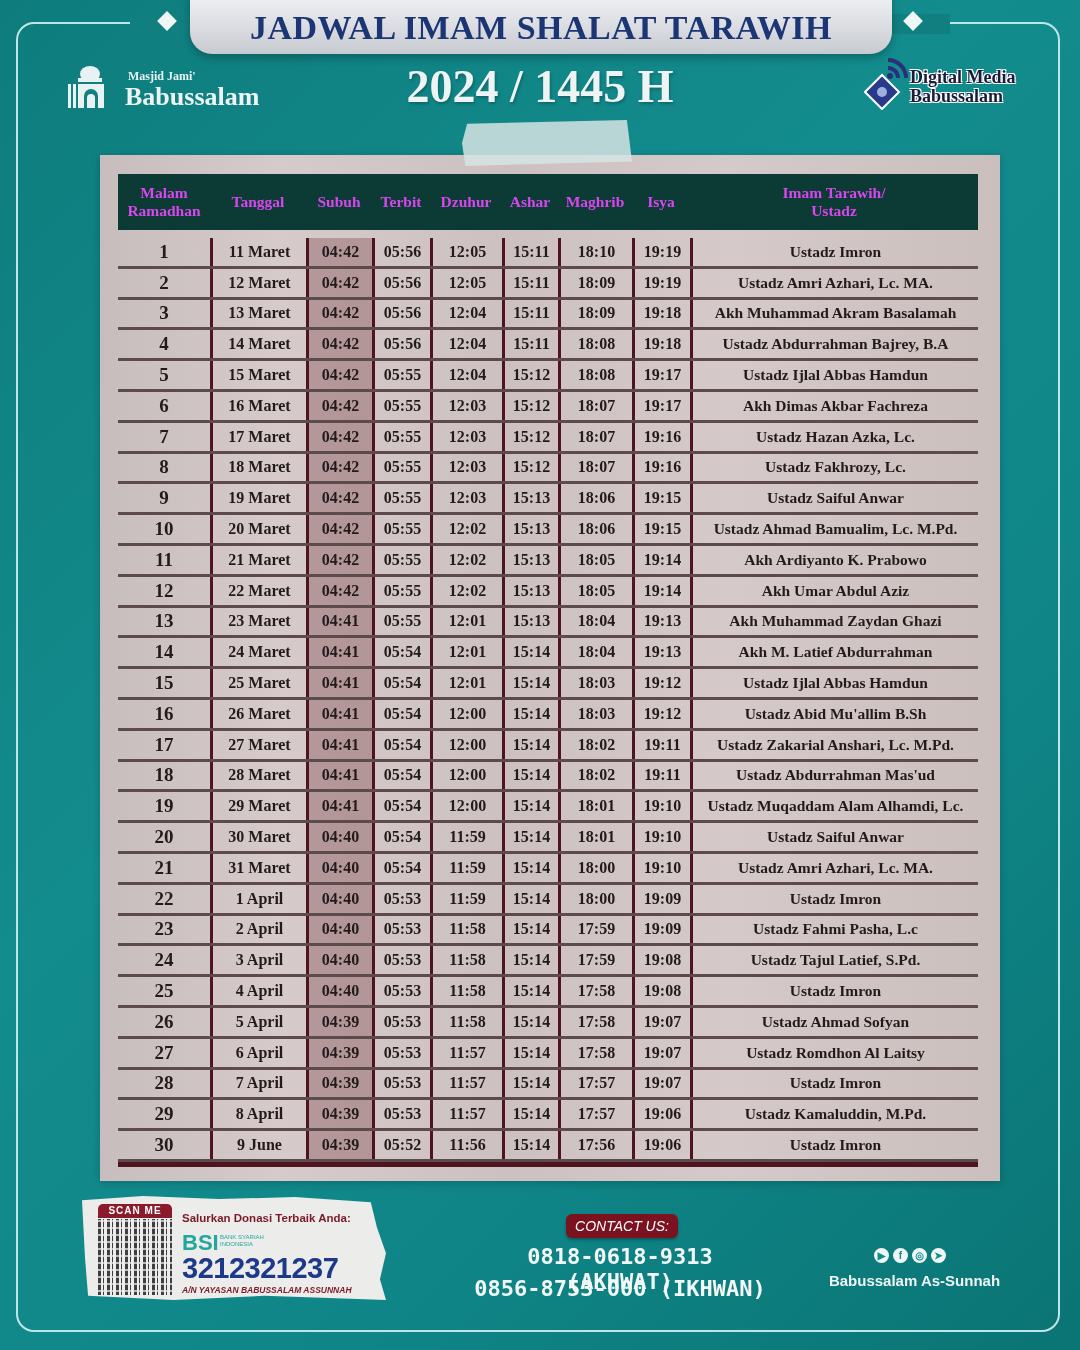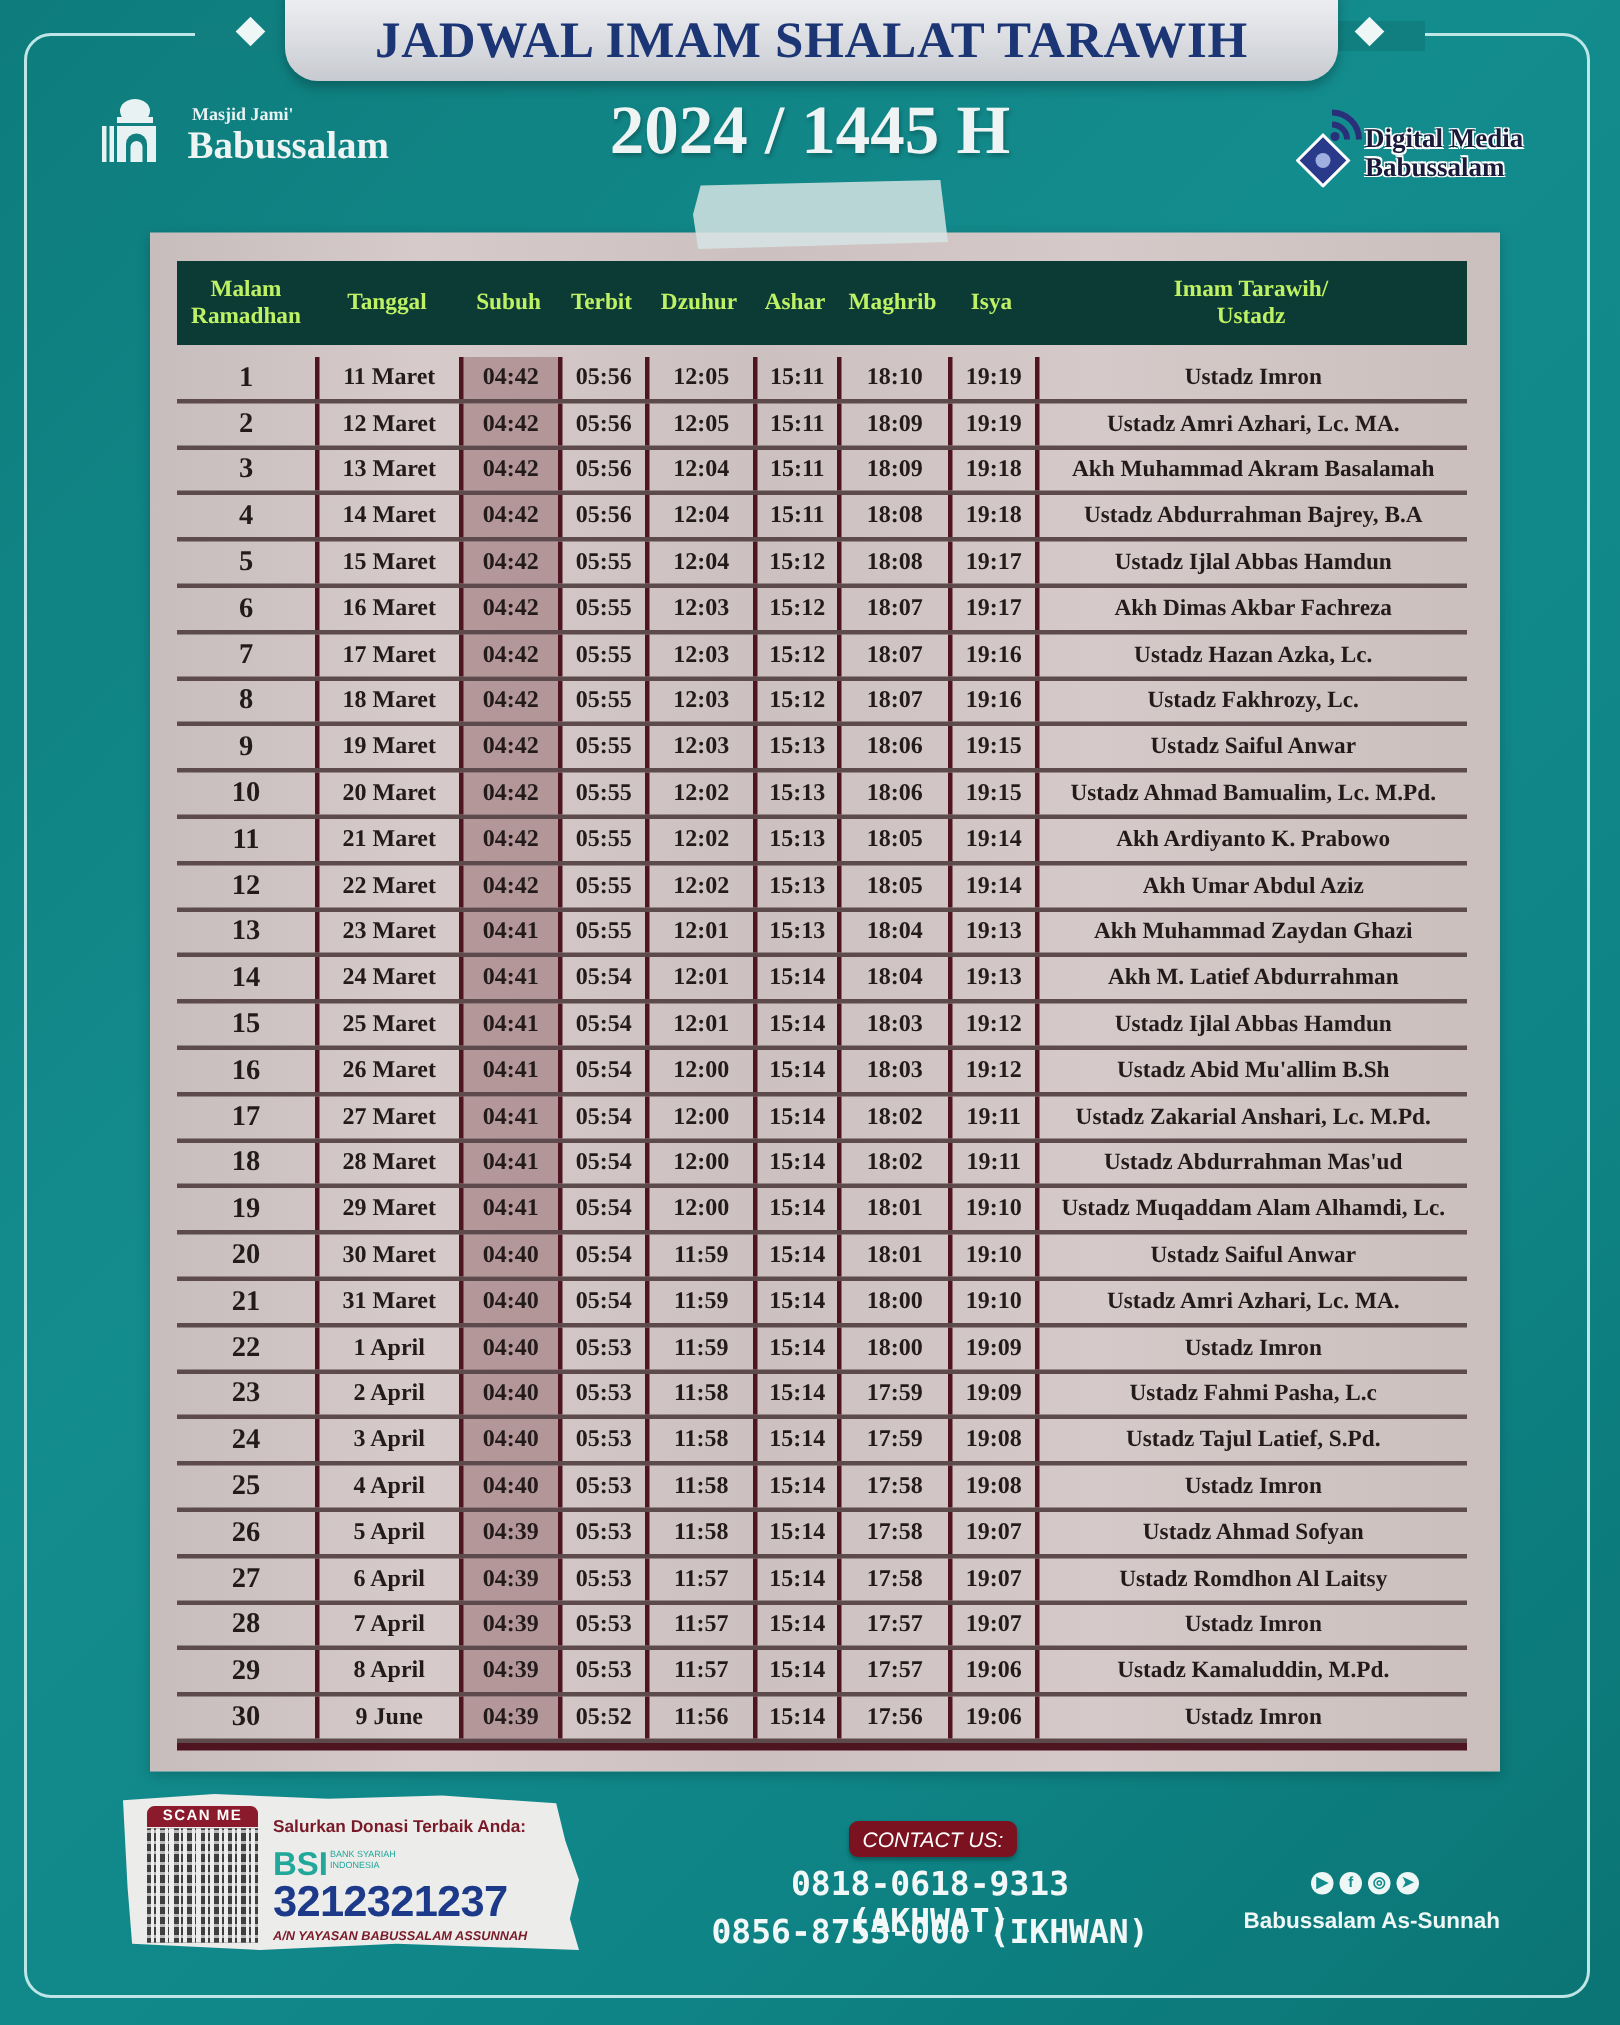--- a/index.html
+++ b/index.html
@@ -35,39 +35,39 @@
   .year-text {
     position: absolute; left: 0; width: 1080px; top: 60px; text-align: center;
     font-weight: bold; font-size: 46px; color: #eef4f4;
     text-shadow: 1px 2px 3px rgba(0,0,0,0.25);
   }
   .logo-left { position: absolute; left: 66px; top: 62px; display: flex; align-items: flex-end; gap: 17px; }
   .mosque-icon { width: 42px; height: 48px; position: relative; }
   .logo-left .lines { display: flex; flex-direction: column; }
   .logo-small { font-size: 12px; color: #e8f2f2; font-weight: bold; margin-left: 3px; }
   .logo-big { font-size: 26px; color: #eef4f4; font-weight: bold; line-height: 26px; }
-  .logo-right { position: absolute; left: 864px; top: 65px; display: flex; align-items: flex-end; }
+  .logo-right { position: absolute; left: 864px; top: 50px; display: flex; align-items: flex-end; }
   .dm-lines { display: flex; flex-direction: column; margin-left: 2px; margin-bottom: 4px; }
   .dm-text {
     font-weight: bold; font-size: 18px; color: #1a1a3a; line-height: 19px;
     text-shadow: -1px -1px 0 #fff, 1px -1px 0 #fff, -1px 1px 0 #fff, 1px 1px 0 #fff;
   }
   .tape {
     position: absolute; left: 462px; top: 120px; width: 170px; height: 46px;
     background: rgba(215,228,228,0.85);
     clip-path: polygon(3% 8%, 97% 0%, 100% 90%, 2% 100%, 0% 50%);
   }
   .paper {
     position: absolute; left: 100px; top: 155px; width: 900px; height: 1026px;
     background: linear-gradient(90deg, #c8bdbd 0%, #d6cbca 20%, #ccc1c0 45%, #d5cac9 70%, #cbbfbe 100%);
     box-shadow: 0 2px 8px rgba(0,0,0,0.2);
   }
   .table-wrap { position: absolute; left: 118px; top: 174px; width: 860px; }
   .thead {
-    display: grid; height: 56px; background: #0c3a35; color: #bef264;
+    display: grid; height: 56px; background: #0c3a35; color: #d946ef;
     grid-template-columns: 92px 96px 66px 58px 72px 56px 74px 58px 288px;
     align-items: center; font-size: 15.5px; font-weight: bold; text-align: center;
     line-height: 18px;
   }
   .tbody { margin-top: 8px; position: relative; }
   .trow {
     display: grid; grid-template-columns: 92px 96px 66px 58px 72px 56px 74px 58px 288px;
     height: 30.8px; align-items: center; text-align: center;
     font-size: 16px; font-weight: bold; color: #231b1b;
     border-bottom: 3px solid #5c4a4c;

